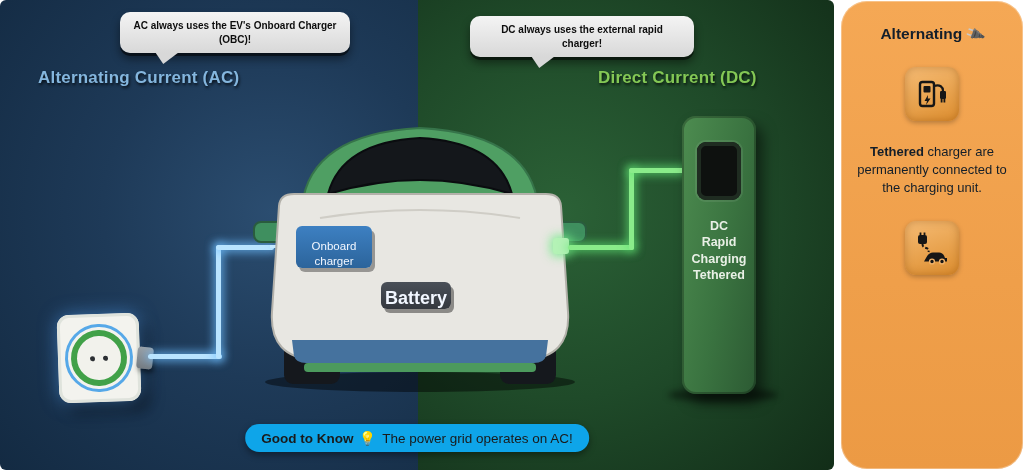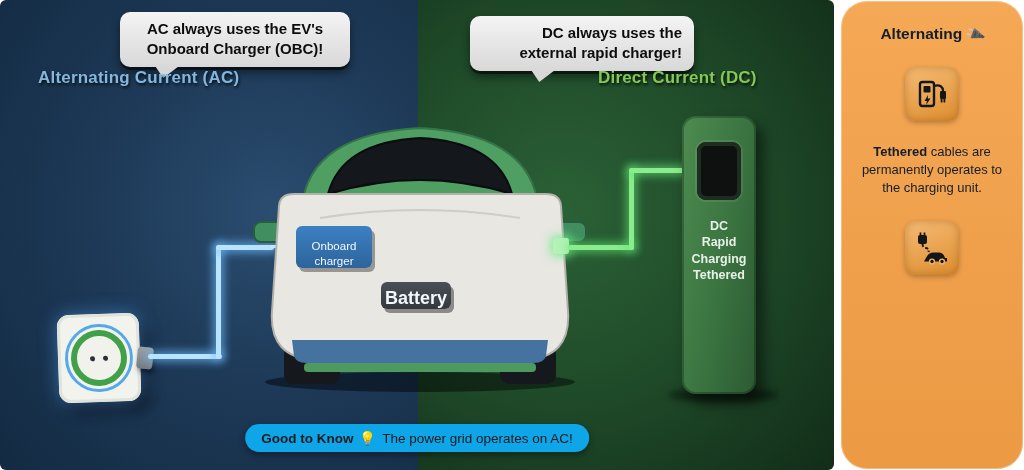--- a/index.html
+++ b/index.html
@@ -7,26 +7,26 @@
 
   
   .scene{position:relative;flex:0 0 834px;height:470px;overflow:hidden;border-radius:6px;}
   .bg-ac{position:absolute;left:0;top:0;width:418px;height:470px;
     background:radial-gradient(circle at 65% 45%, #2b4d70 0%, #1e3a58 45%, #132a42 100%);}
   .bg-dc{position:absolute;left:418px;top:0;width:416px;height:470px;
     background:radial-gradient(circle at 35% 45%, #2b6136 0%, #1f4a29 50%, #122d18 100%);}
 
   
   .bubble{position:absolute;background:linear-gradient(#f4f4f4,#d8d8d8);border-radius:10px;
-    padding:7px 12px;font-size:15px;font-weight:bold;color:#0d0d0d;text-align:center;line-height:1.35;
+    padding:7px 12px;font-size:10px;font-weight:bold;color:#0d0d0d;text-align:center;line-height:1.35;
     box-shadow:0 3px 0 rgba(0,0,0,.5),0 6px 10px rgba(0,0,0,.45);}
   .bubble::after{content:"";position:absolute;bottom:-11px;left:34px;width:0;height:0;
     border:11px solid transparent;border-top-color:#d8d8d8;border-bottom:none;transform:skewX(-18deg);}
   .bubble-ac{left:120px;top:12px;width:206px;}
-  .bubble-dc{left:470px;top:16px;width:200px;text-align:right;}
+  .bubble-dc{left:470px;top:16px;width:200px;}
   .bubble-dc::after{left:60px;}
 
   
   .heading{position:absolute;font-size:17px;font-weight:bold;letter-spacing:.2px;
     text-shadow:1px 2px 3px rgba(0,0,0,.75);}
   .heading-ac{left:38px;top:68px;color:#84b6de;}
   .heading-dc{left:598px;top:68px;color:#84c855;}
 
   
   .seg{position:absolute;border-radius:3px;}
@@ -172,21 +172,21 @@
         <rect x="4" y="4" width="14" height="24" rx="2.5" fill="none" stroke="#161616" stroke-width="2.4"></rect>
         <rect x="7.5" y="8" width="7" height="6.5" rx="1" fill="#161616"></rect>
         <polygon points="12,17 8.5,23 11,23 10,27 14.5,20.5 11.8,20.5" fill="#161616"></polygon>
         <path d="M18 8 C 24 6, 27 9, 27 13" fill="none" stroke="#161616" stroke-width="2.2"></path>
         <rect x="24" y="13" width="6" height="8" rx="1.2" fill="#161616"></rect>
         <line x1="25.6" y1="21" x2="25.6" y2="24.5" stroke="#161616" stroke-width="1.8"></line>
         <line x1="28.4" y1="21" x2="28.4" y2="24.5" stroke="#161616" stroke-width="1.8"></line>
       </svg>
     </div>
     <div class="panel-text">
-      <b>Tethered</b><span> cables are permanently operates to the charging unit.</span>
+      <b>Tethered</b><span> charger are permanently connected to the charging unit.</span>
     </div>
 
     <div class="tile">
       <svg width="34" height="34" viewBox="0 0 34 34">
         <rect x="3" y="4" width="9" height="9" rx="2" fill="#161616"></rect>
         <line x1="5.5" y1="4" x2="5.5" y2="1.5" stroke="#161616" stroke-width="1.8"></line>
         <line x1="9.5" y1="4" x2="9.5" y2="1.5" stroke="#161616" stroke-width="1.8"></line>
         <path d="M7.5 13 C 7.5 19, 15 15, 13.5 21" fill="none" stroke="#161616" stroke-width="2" stroke-dasharray="3 2"></path>
         <path d="M11 27 q2.5 -5.5 7 -5.5 h6 q4.5 0 6 5.5 h2 v3.5 h-23 z" fill="#161616"></path>
         <circle cx="17" cy="30.5" r="2.4" fill="#161616" stroke="#f0b269" stroke-width="1.4"></circle>

